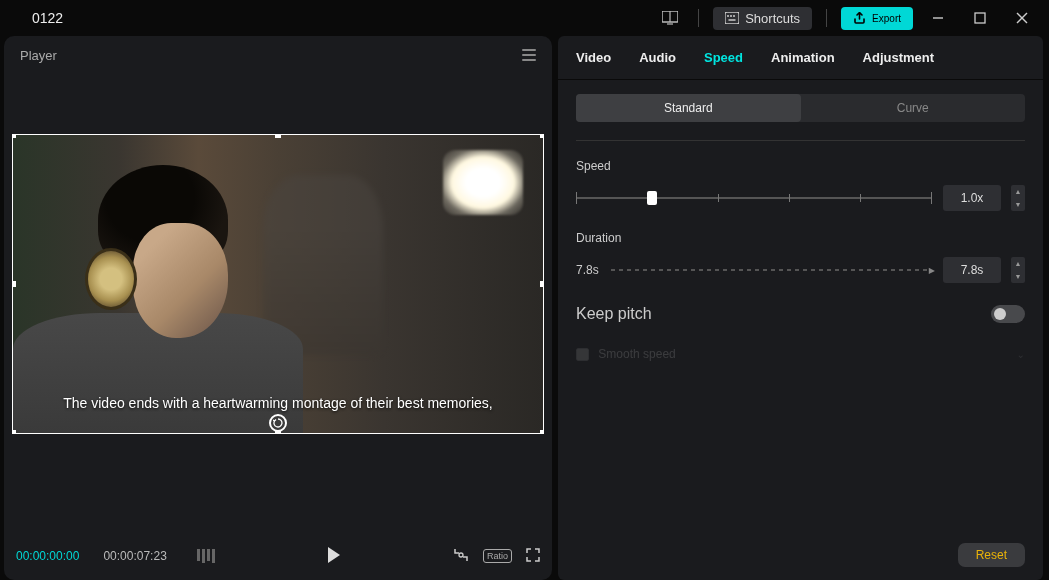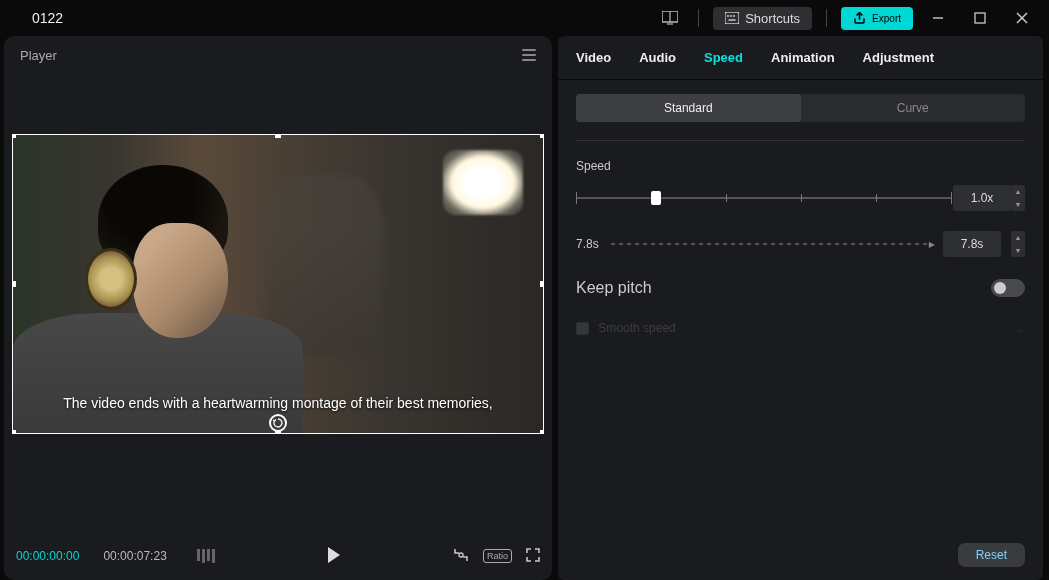--- a/index.html
+++ b/index.html
@@ -188,21 +188,21 @@
   }
   .sub-tab {
     flex: 1; display:flex; align-items:center; justify-content:center;
     font-size: 12px; color: #888; cursor:pointer;
   }
   .sub-tab.active { background: #3e3f42; border-radius: 4px; color: #eee;}
   .divider-line { height:1px; background:#333; margin: 14px 18px 0;}
   .prop-body { padding: 18px 18px; flex:1;}
   .prop-row { margin-bottom: 20px;}
   .prop-label { font-size: 12px; color: #ccc; margin-bottom: 12px;}
-  .slider-row { display:flex; align-items:center; gap: 2px;}
+  .slider-row { display:flex; align-items:center; gap: 12px;}
   .slider-track {
     flex:1; height: 14px; position:relative;
   }
   .slider-line { position:absolute; top:6px; left:0; right:0; height:2px; background:#555;}
   .slider-tick { position:absolute; top:3px; width:1px; height:8px; background:#777;}
   .slider-tick.end { height:12px; top:1px;}
   .slider-thumb {
     position:absolute; top:0px; width:10px; height:14px;
     background:#fff; border-radius:2px;
   }
@@ -234,21 +234,21 @@
   }
   .disabled-row {
     display:flex; align-items:center; justify-content:space-between;
     margin-top: 24px; opacity: 0.18;
   }
   .reset-footer {
     height: 40px; display:flex; align-items:center; justify-content:flex-end;
     padding: 0 18px 10px;
   }
   .reset-btn {
-    background:#3a3b3e; color:#7dd3fc; padding: 5px 18px;
+    background:#3a3b3e; color:#eab308; padding: 5px 18px;
     border-radius: 7px; font-size:12px; cursor:pointer;text-align:center;
   }
 </style>
 </head>
 <body>
 
 <div class="titlebar">
   <div class="title-left">0122</div>
   <div class="title-right">
     <div class="title-icon-btn">
@@ -401,20 +401,21 @@
           </div>
           <div class="value-box">1.0x</div>
           <div class="stepper">
             <div class="stepper-up">▲</div>
             <div class="stepper-down">▼</div>
           </div>
         </div>
       </div>
 
       <div class="prop-row">
+        <div class="prop-label">Duration</div>
         <div class="duration-row">
           <span class="dur-left">7.8s</span>
           <div class="dur-track">
             <span class="dur-arrow">▶</span>
           </div>
           <div class="value-box">7.8s</div>
           <div class="stepper">
             <div class="stepper-up">▲</div>
             <div class="stepper-down">▼</div>
           </div>

